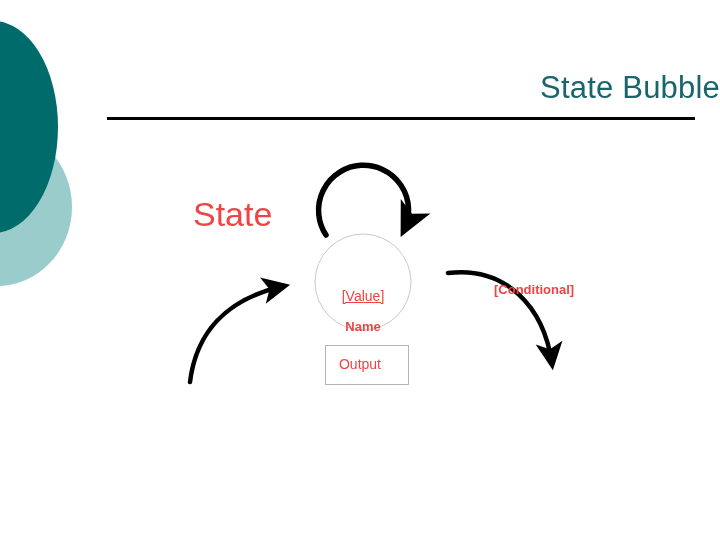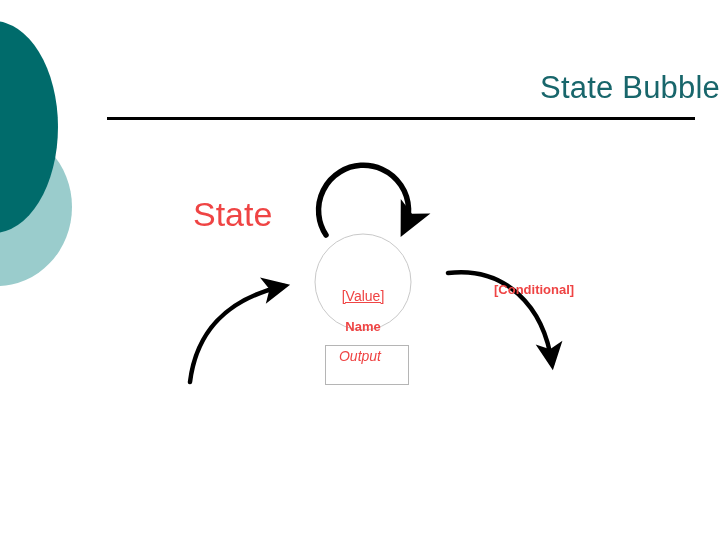--- a/index.html
+++ b/index.html
@@ -133,27 +133,26 @@
     width: 84px;
     height: 40px;
     border: 1px solid #b5b5b5;
     background: #ffffff;
     z-index: 5;
     box-sizing: border-box;
   }
   #output-label {
     position: absolute;
     left: 325px;
-    top: 348px;
+    top: 356px;
     width: 70px;
     text-align: center;
     font-size: 14px;
     line-height: 17px;
     z-index: 6;
-    font-style: italic;
   }
 </style>
 </head>
 <body>
 
 <div id="slide">
 
   <div class="deco-circle" id="deco-light"></div>
   <div class="deco-circle" id="deco-dark"></div>
 

